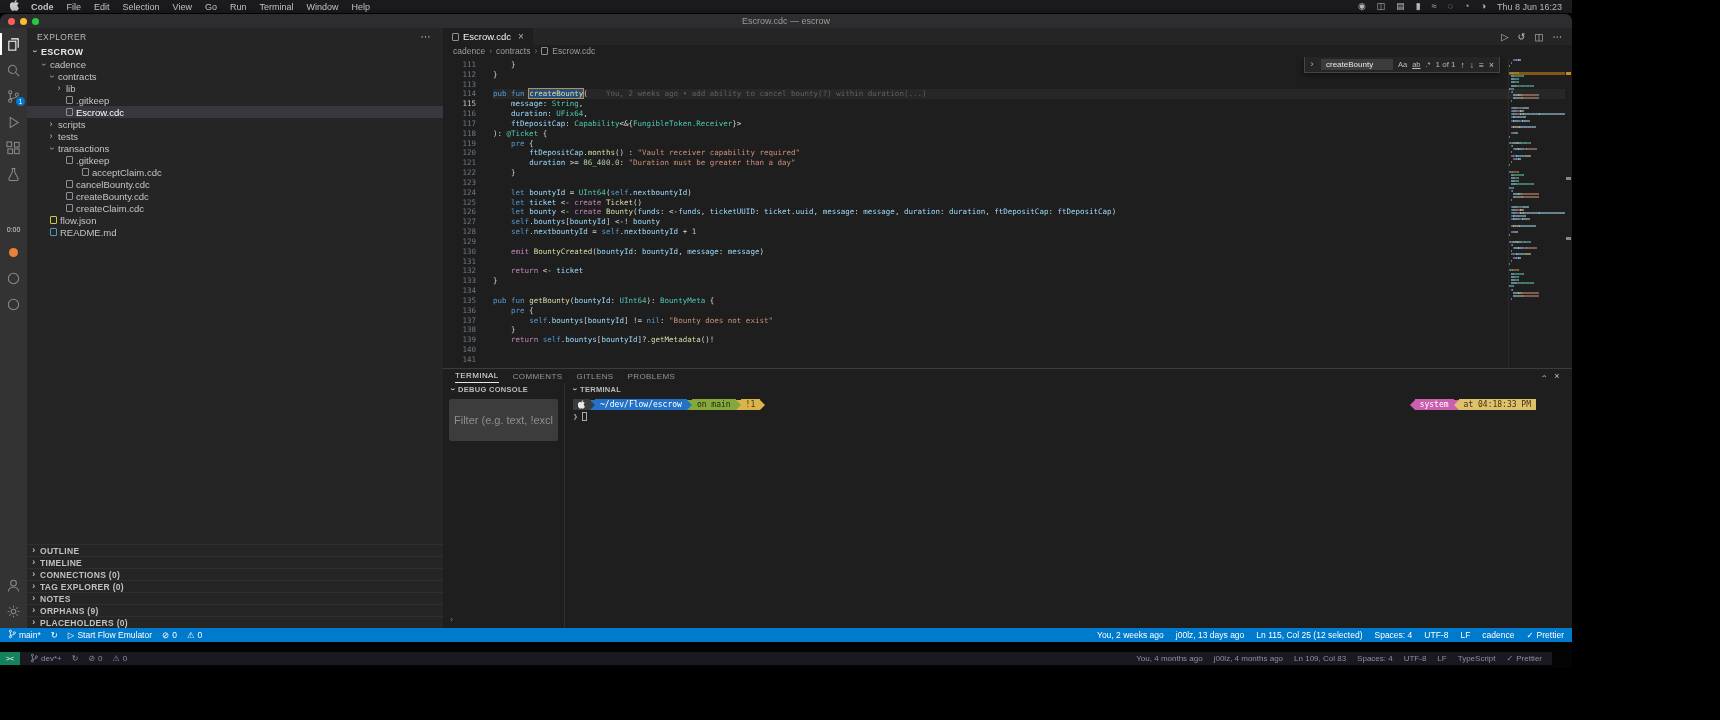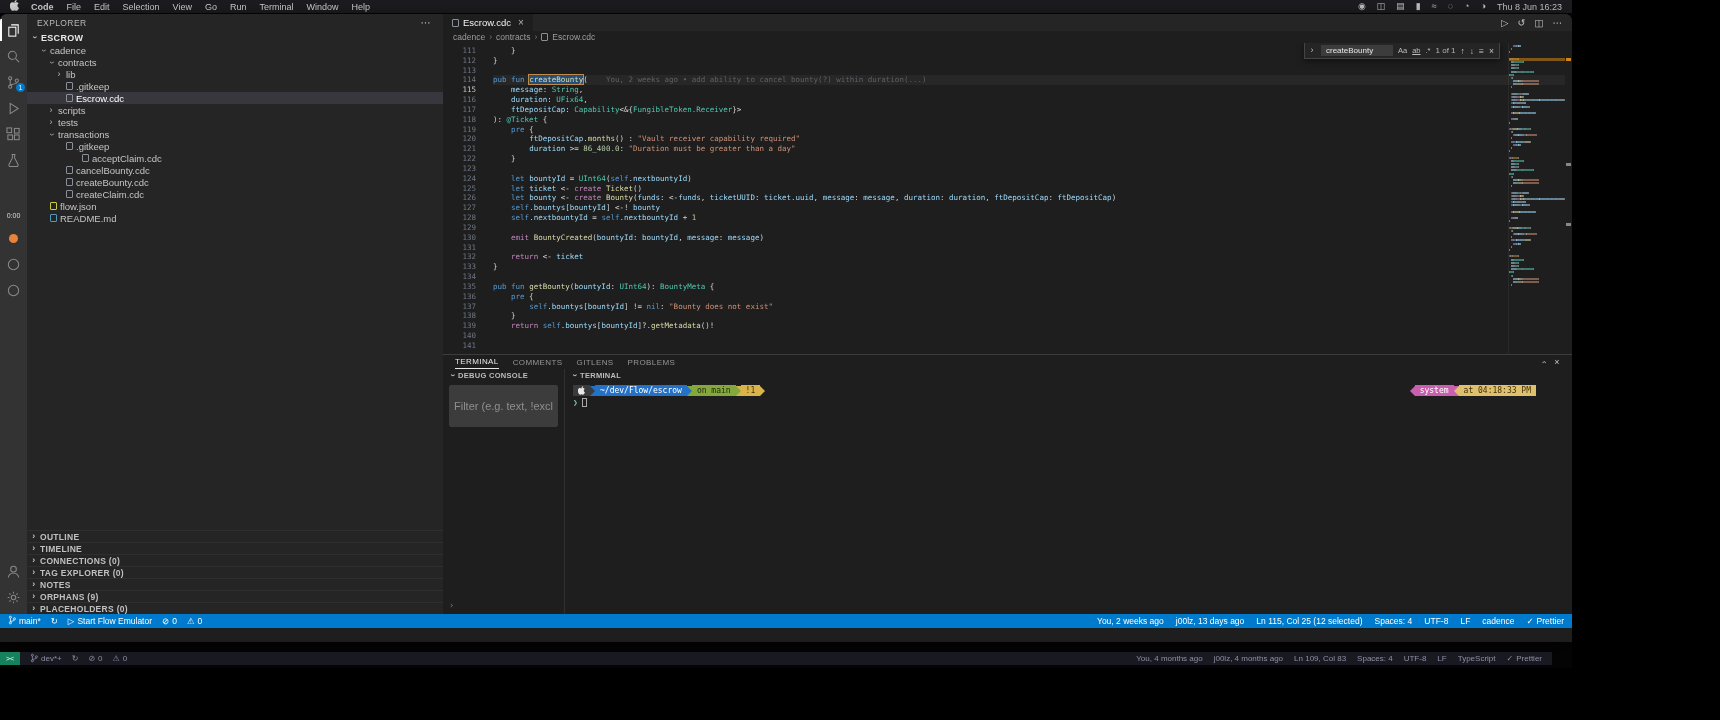--- a/index.html
+++ b/index.html
@@ -165,20 +165,28 @@
           <span class="mb-ic">≈</span>
           <span class="mb-ic">◌</span>
           <span class="mb-ic">◔</span>
           <span class="mb-ic">◑</span>
         </span>
       <span class="mb-clock">Thu 8 Jun 16:23</span>
     </div>
   </div>
 
   <div class="vswindow">
+    <div class="titlebar">
+      <div class="traffic">
+        <span class="tl" style="background: rgb(255, 95, 87);"></span>
+        <span class="tl" style="background: rgb(254, 188, 46);"></span>
+        <span class="tl" style="background: rgb(40, 200, 64);"></span>
+      </div>
+      <div class="win-title">Escrow.cdc — escrow</div>
+    </div>
 
     <div class="mainrow">
 
       <div class="activitybar" id="activitybar">
           <div class="ab-item active">
             <svg viewBox="0 0 16 16">
               <path d="M5.5 2 h7.5 v9.5"></path>
               <rect x="3" y="4.5" width="7.5" height="9.5"></rect>
             </svg>
           </div>

